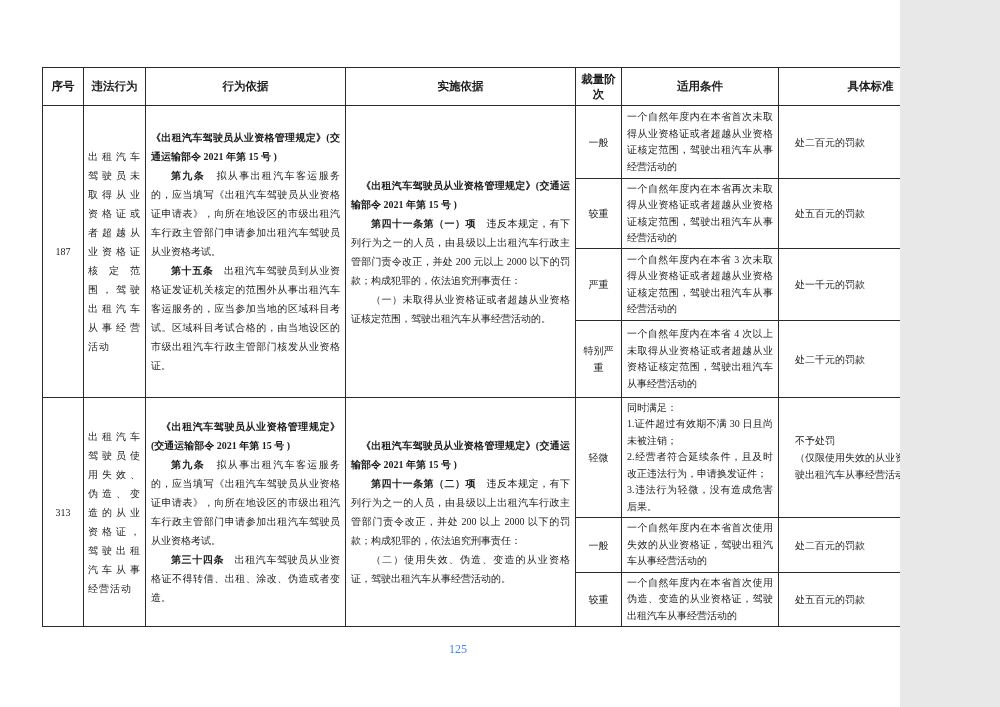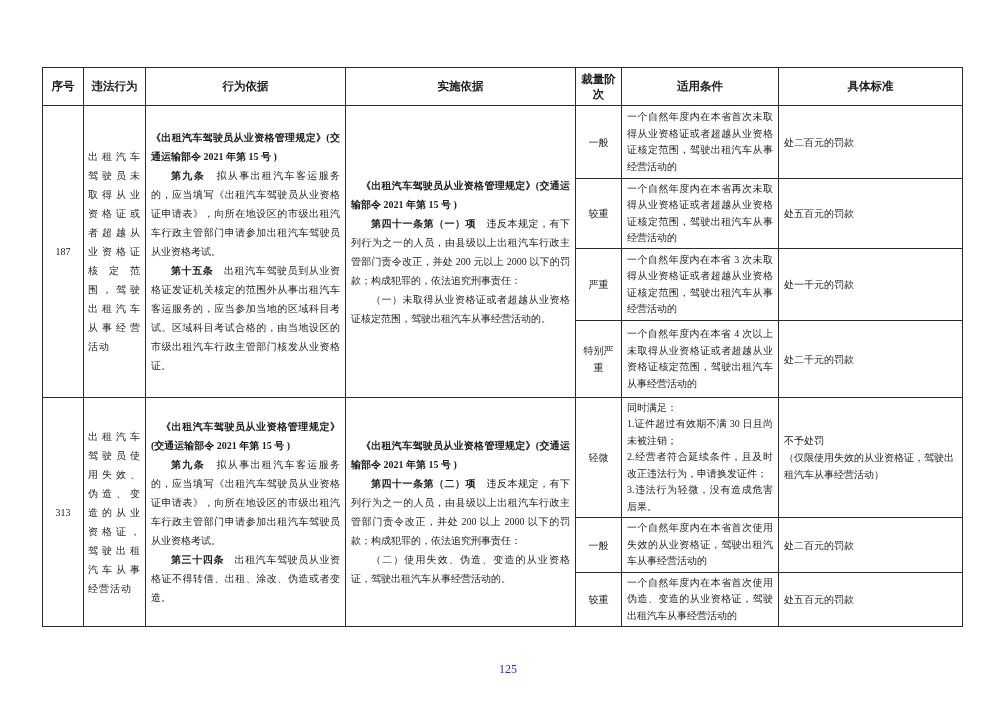--- a/index.html
+++ b/index.html
@@ -1,19 +1,19 @@
 <!DOCTYPE html>
 <html><head>
 <meta charset="utf-8">
 <style>
   * { box-sizing: border-box; }
   html, body { margin: 0; padding: 0; background: #e8e8e8; }
   .sheet {
     position: relative;
-    width: 1000px;
+    width: 900px;
     height: 707px;
     background: #ffffff;
     font-family: "Liberation Serif", serif;
     color: #1c1c1c;
     overflow: hidden;
   }
   table.penalty {
     position: absolute;
     left: 42px;
     top: 67px;
@@ -61,31 +61,30 @@
   td.cond {
     text-align: justify;
     line-height: 16.5px;
     white-space: pre-line;
     padding: 1px 5px;
   }
   td.std {
     text-align: left;
     line-height: 17px;
     white-space: pre-line;
-    padding: 1px 5px;
+    padding: 1px 16px;
   }
   .pageno {
     position: absolute;
     left: 16px;
     right: 0;
     top: 642px;
     text-align: center;
     font-size: 12px;
-    color: #4c1d95;
-    margin-top: 20px;
+    color: #3b82f6;
   }
 </style>
 </head>
 <body>
 
 <div class="sheet">
 
   <table class="penalty">
     <colgroup>
       <col style="width:41px">

